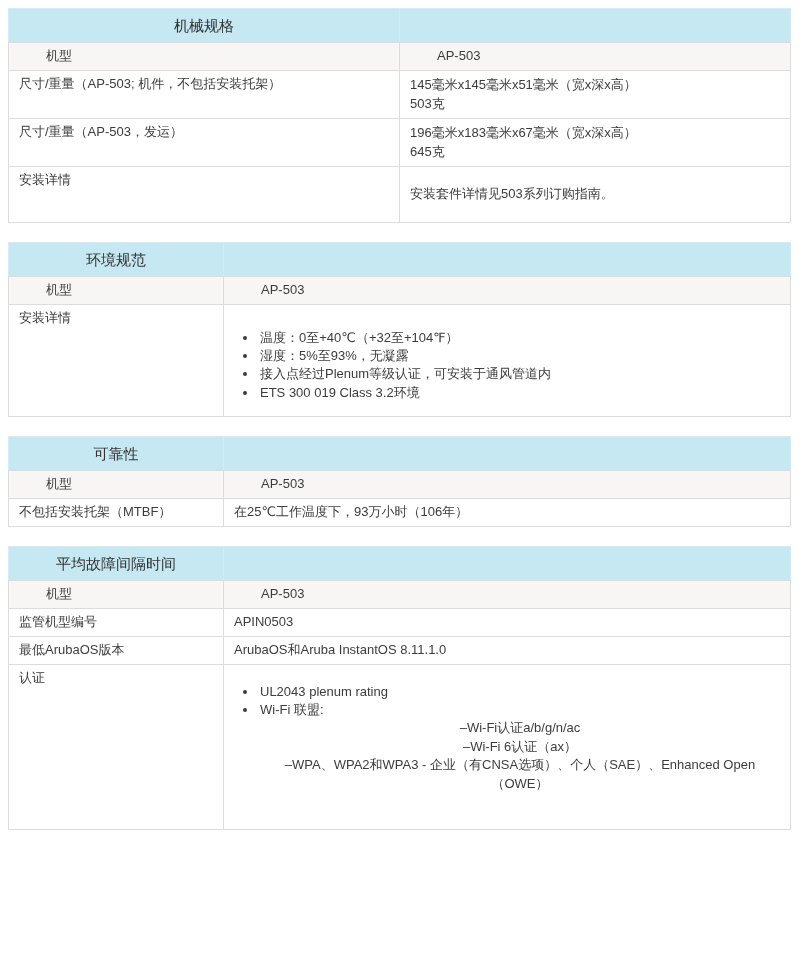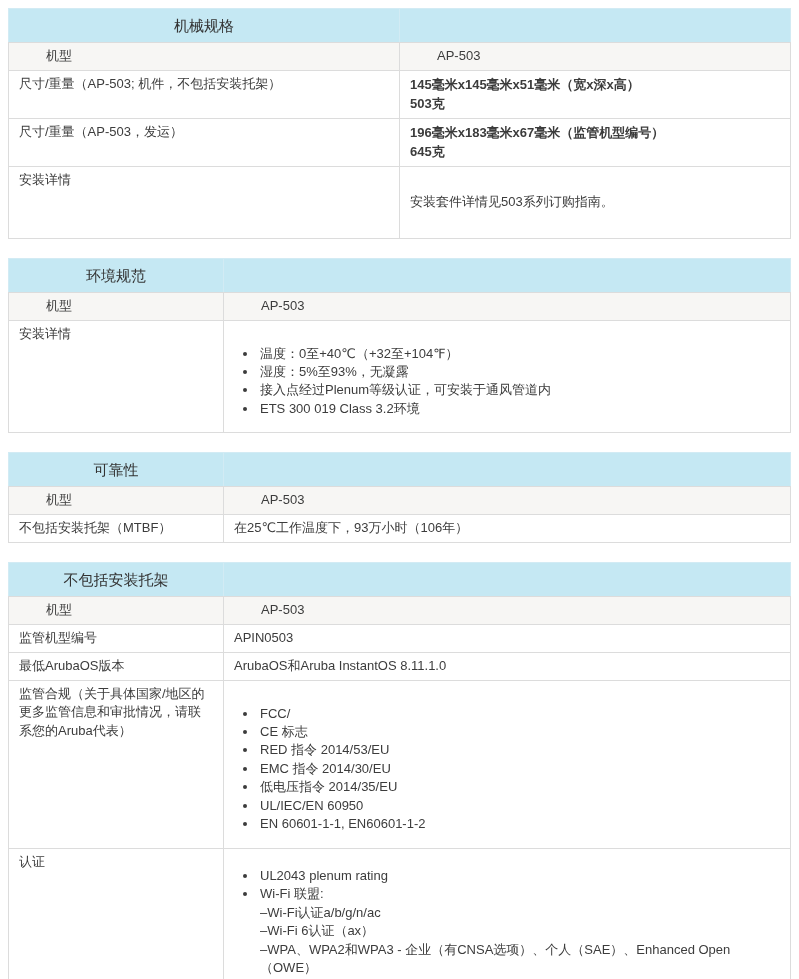--- a/index.html
+++ b/index.html
@@ -39,32 +39,33 @@
     border-bottom:1px solid var(--border);
     line-height:17px;
   }
   td{
     border:1px solid var(--border);
     padding:4px 10px;
     vertical-align:top;
     line-height:1.45;
   }
   tr.shaded td{background:var(--shaded-bg);padding-left:37px;}
-  td.value-cell .line{line-height:1.5;font-weight:bold;}
-  .cell-paragraph{margin:22px 0;}
+  td.value-cell .line{line-height:1.5;}
+  .cell-paragraph{margin:14px 0;}
   ul.bullets{
     margin:20px 0 10px 0;
     padding-left:24px;
   }
   ul.bullets li{
     line-height:1.42;
     padding-left:2px;
   }
   .sub-item{
     line-height:1.42;
+    text-align:center;
   }
   .sub-item::before{content:"\2013 ";}
   
   table.spec-table:last-child tr:last-child ul.bullets{margin:14px 0 32px 0;}
 </style>
 </head>
 <body>
 
 <main>
   <div>
@@ -87,21 +88,21 @@
           <tr>
             <td class="label-cell">尺寸/重量（AP-503; 机件，不包括安装托架）</td>
             <td class="value-cell">
               <div class="line">145毫米x145毫米x51毫米（宽x深x高）</div>
               <div class="line">503克</div>
             </td>
           </tr>
           <tr>
             <td class="label-cell">尺寸/重量（AP-503，发运）</td>
             <td class="value-cell">
-              <div class="line">196毫米x183毫米x67毫米（监管机型编号）</div>
+              <div class="line">196毫米x183毫米x67毫米（宽x深x高）</div>
               <div class="line">645克</div>
             </td>
           </tr>
           <tr>
             <td class="label-cell">安装详情</td>
             <td class="value-cell">
               <p class="cell-paragraph">安装套件详情见503系列订购指南。</p>
             </td>
           </tr>
         </tbody>
@@ -157,50 +158,36 @@
           </tr>
         </tbody>
       </table>
       <table class="spec-table">
         <colgroup>
           <col class="col-label">
           <col>
         </colgroup>
         <thead>
           <tr>
-            <th class="section-title">不包括安装托架</th>
+            <th class="section-title">平均故障间隔时间</th>
             <th class="section-title-spacer"></th>
           </tr>
         </thead>
         <tbody>
           <tr class="shaded">
             <td class="label-cell">机型</td>
             <td class="value-cell">AP-503</td>
           </tr>
           <tr>
             <td class="label-cell">监管机型编号</td>
             <td class="value-cell">APIN0503</td>
           </tr>
           <tr>
             <td class="label-cell">最低ArubaOS版本</td>
             <td class="value-cell">ArubaOS和Aruba InstantOS 8.11.1.0</td>
-          </tr>
-          <tr>
-            <td class="label-cell">监管合规（关于具体国家/地区的更多监管信息和审批情况，请联系您的Aruba代表）</td>
-            <td class="value-cell">
-              <ul class="bullets">
-                <li>FCC/</li>
-                <li>CE 标志</li>
-                <li>RED 指令 2014/53/EU</li>
-                <li>EMC 指令 2014/30/EU</li>
-                <li>低电压指令 2014/35/EU</li>
-                <li>UL/IEC/EN 60950</li>
-                <li>EN 60601-1-1, EN60601-1-2</li>
-              </ul>
-            </td>
           </tr>
           <tr>
             <td class="label-cell">认证</td>
             <td class="value-cell">
               <ul class="bullets">
                 <li>UL2043 plenum rating</li>
                 <li>
                   <div class="bullet-text">Wi-Fi 联盟:</div>
                   <div class="sub-item">Wi-Fi认证a/b/g/n/ac</div>
                   <div class="sub-item">Wi-Fi 6认证（ax）</div>

